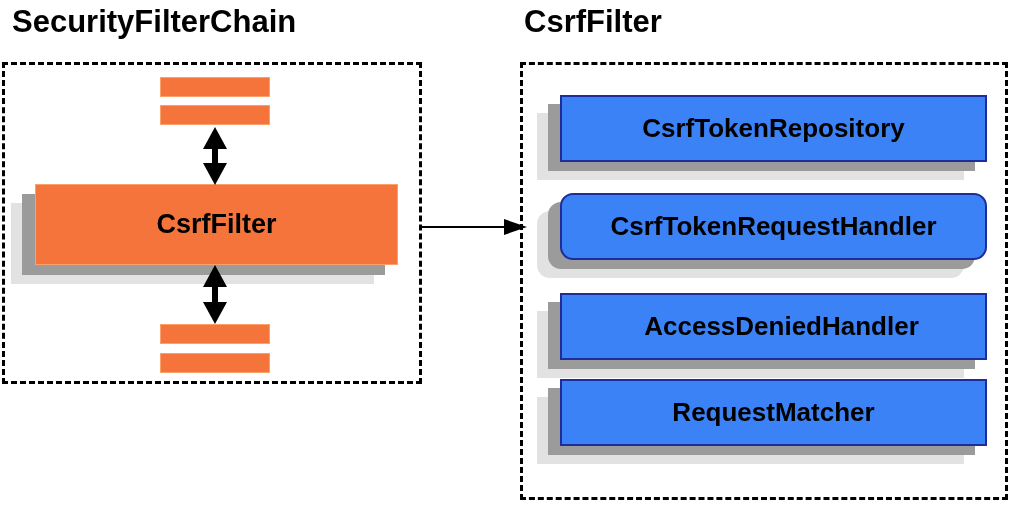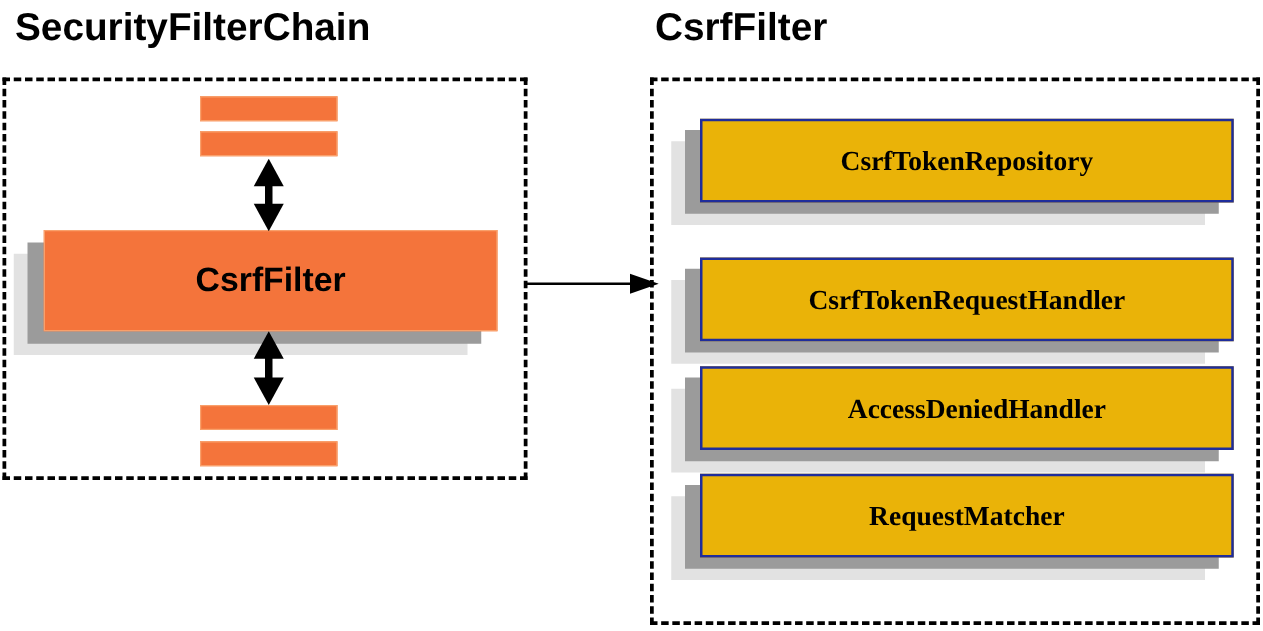--- a/index.html
+++ b/index.html
@@ -61,33 +61,32 @@
     font-size: 27px;
     font-weight: bold;
     color: #000000;
   }
 
   .component-node {
     position: absolute;
     left: 560px;
     width: 427px;
     height: 67px;
-    background: #eab308;
+    background: #3b82f6;
     border: 2px solid #1f2d9b;
     box-shadow: -12px 9px 0 #9b9b9b, -23px 18px 0 #e2e2e2;
     display: flex;
     align-items: center;
     justify-content: center;
-    font-size: 22px;
+    font-size: 26px;
     font-weight: bold;
     color: #000000;
-    font-family: Liberation Serif, serif;
   }
   .comp-1 { top: 95px;  }
-  .comp-2 { top: 206px; }
+  .comp-2 { top: 193px; border-radius: 13px; }
   .comp-3 { top: 293px; padding-left: 16px; }
   .comp-4 { top: 379px; }
 
   .arrow-svg { position: absolute; display: block; }
   .varrow-1 { left: 201px; top: 127px; }
   .varrow-2 { left: 201px; top: 265px; }
   .harrow   { left: 421px; top: 217px; }
 </style>
 </head>
 <body>

